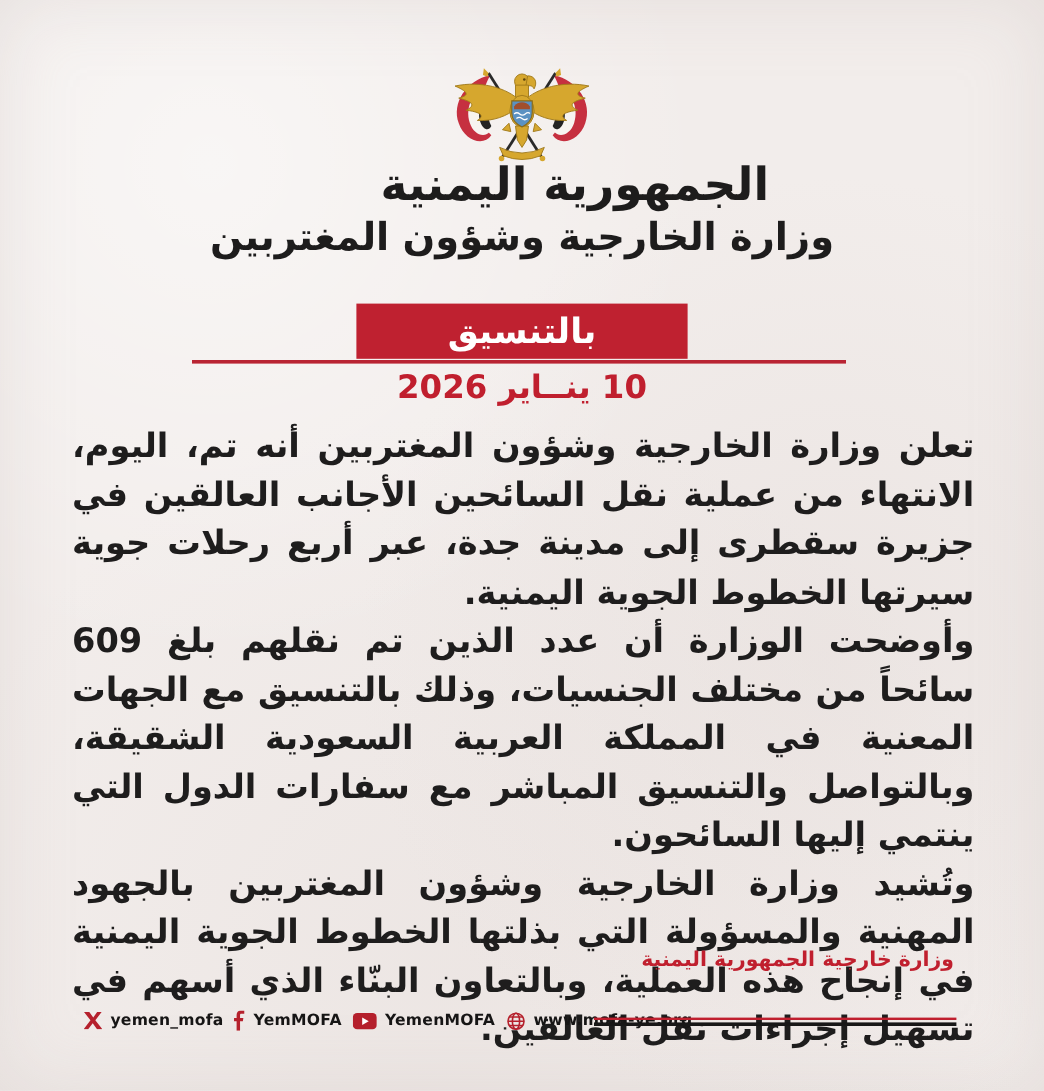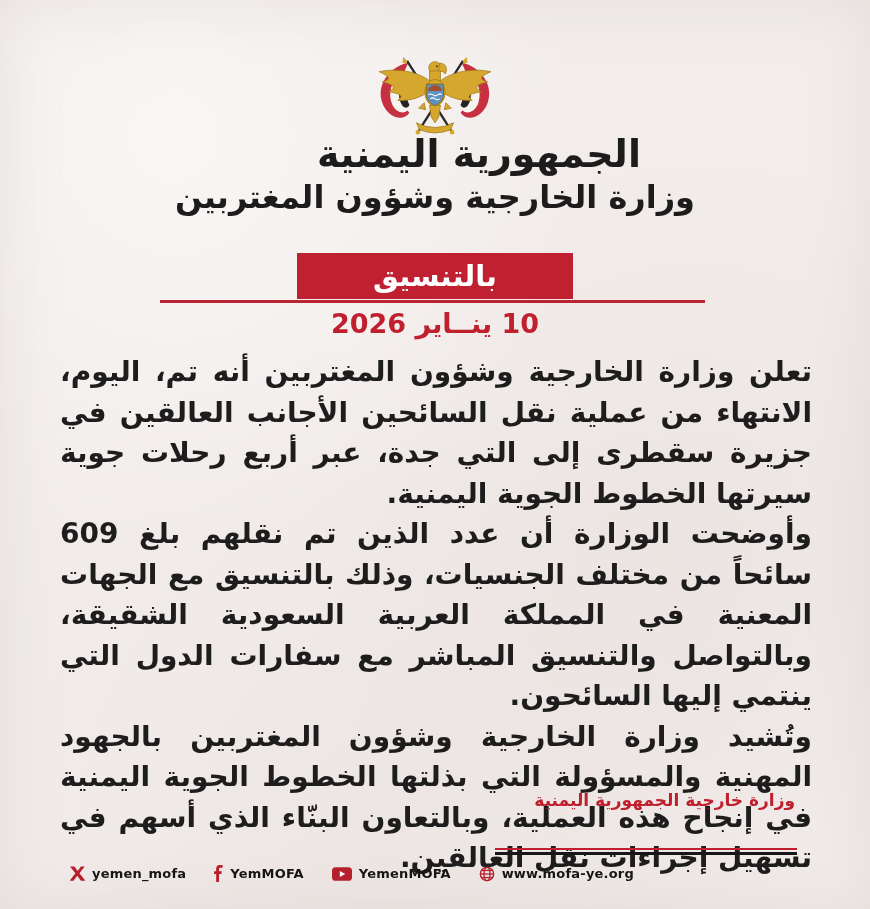--- a/index.html
+++ b/index.html
@@ -33,21 +33,21 @@
     color:#c01f2e;font-size:27px;font-weight:bold;direction:rtl;
   }
   
   .body-text{
     position:absolute;top:352px;right:58px;width:752px;
     direction:rtl;text-align:justify;
     font-size:28px;line-height:40.5px;font-weight:bold;color:#1e1d1d;
   }
   .body-text p{margin:0;}
   
-  .social-row{position:absolute;left:70px;top:842px;display:flex;align-items:center;gap:28px;margin-top:23px;}
+  .social-row{position:absolute;left:70px;top:842px;display:flex;align-items:center;gap:9px;}
   .social-item{display:flex;align-items:center;gap:7px;}
   .social-item .handle{font-size:13px;font-weight:bold;color:#161515;letter-spacing:.2px;}
   .icon{display:inline-flex;align-items:center;justify-content:center;}
   .ministry-label{
     position:absolute;right:75px;top:790px;
     color:#c01f2e;font-size:17px;font-weight:bold;direction:rtl;
   }
   .flag-rule-red{position:absolute;left:495px;width:302px;top:848px;height:2px;background:#c01f2e;}
   .flag-rule-black{position:absolute;left:495px;width:302px;top:852px;height:3px;background:#181717;}
 </style>
@@ -104,21 +104,21 @@
   </div>
 
   <div class="calli calli-1">الجمهورية اليمنية</div>
   <div class="calli calli-2">وزارة الخارجية وشؤون المغتربين</div>
 
   <div class="banner-rule"></div>
   <div class="banner">بالتنسيق</div>
   <div class="date">10 ينــاير 2026</div>
 
   <div class="body-text">
-    <p>تعلن وزارة الخارجية وشؤون المغتربين أنه تم، اليوم، الانتهاء من عملية نقل السائحين الأجانب العالقين في جزيرة سقطرى إلى التي جدة، عبر أربع رحلات جوية سيرتها الخطوط الجوية اليمنية.</p>
+    <p>تعلن وزارة الخارجية وشؤون المغتربين أنه تم، اليوم، الانتهاء من عملية نقل السائحين الأجانب العالقين في جزيرة سقطرى إلى مدينة جدة، عبر أربع رحلات جوية سيرتها الخطوط الجوية اليمنية.</p>
     <p>وأوضحت الوزارة أن عدد الذين تم نقلهم بلغ 609 سائحاً من مختلف الجنسيات، وذلك بالتنسيق مع الجهات المعنية في المملكة العربية السعودية الشقيقة، وبالتواصل والتنسيق المباشر مع سفارات الدول التي ينتمي إليها السائحون.</p>
     <p>وتُشيد وزارة الخارجية وشؤون المغتربين بالجهود المهنية والمسؤولة التي بذلتها الخطوط الجوية اليمنية في إنجاح هذه العملية، وبالتعاون البنّاء الذي أسهم في تسهيل إجراءات نقل العالقين.</p>
   </div>
 
   <div class="social-row">
 
     <div class="social-item">
       <span class="icon">
         <svg width="15" height="15" viewBox="0 0 20 19">
           <path fill="#b5202c" d="M0 0h5.9l4.4 6.1L14.6 0h5l-7 9.1L20.4 19h-5.9l-4.8-6.6L4.6 19H-0.4l7.6-9.8z"></path>

